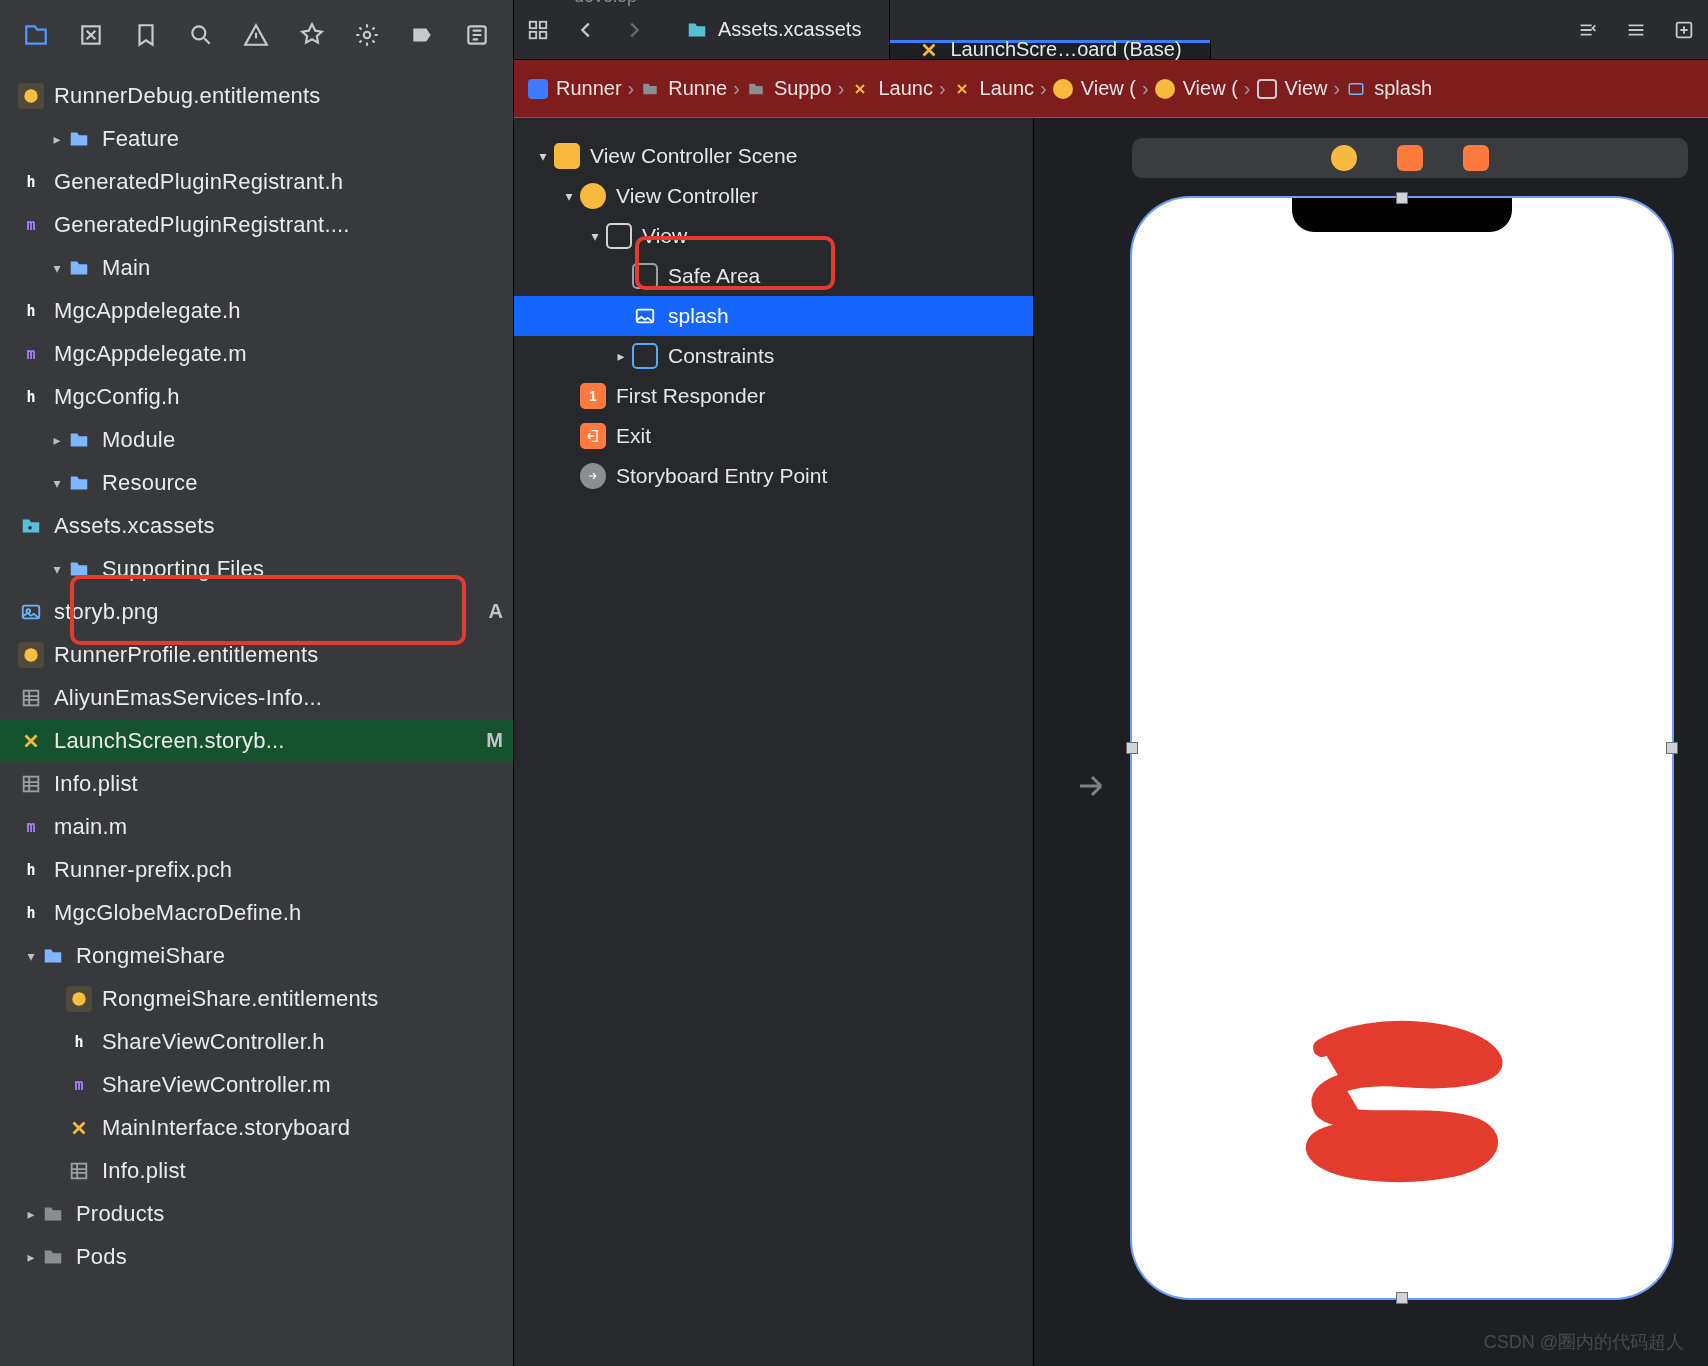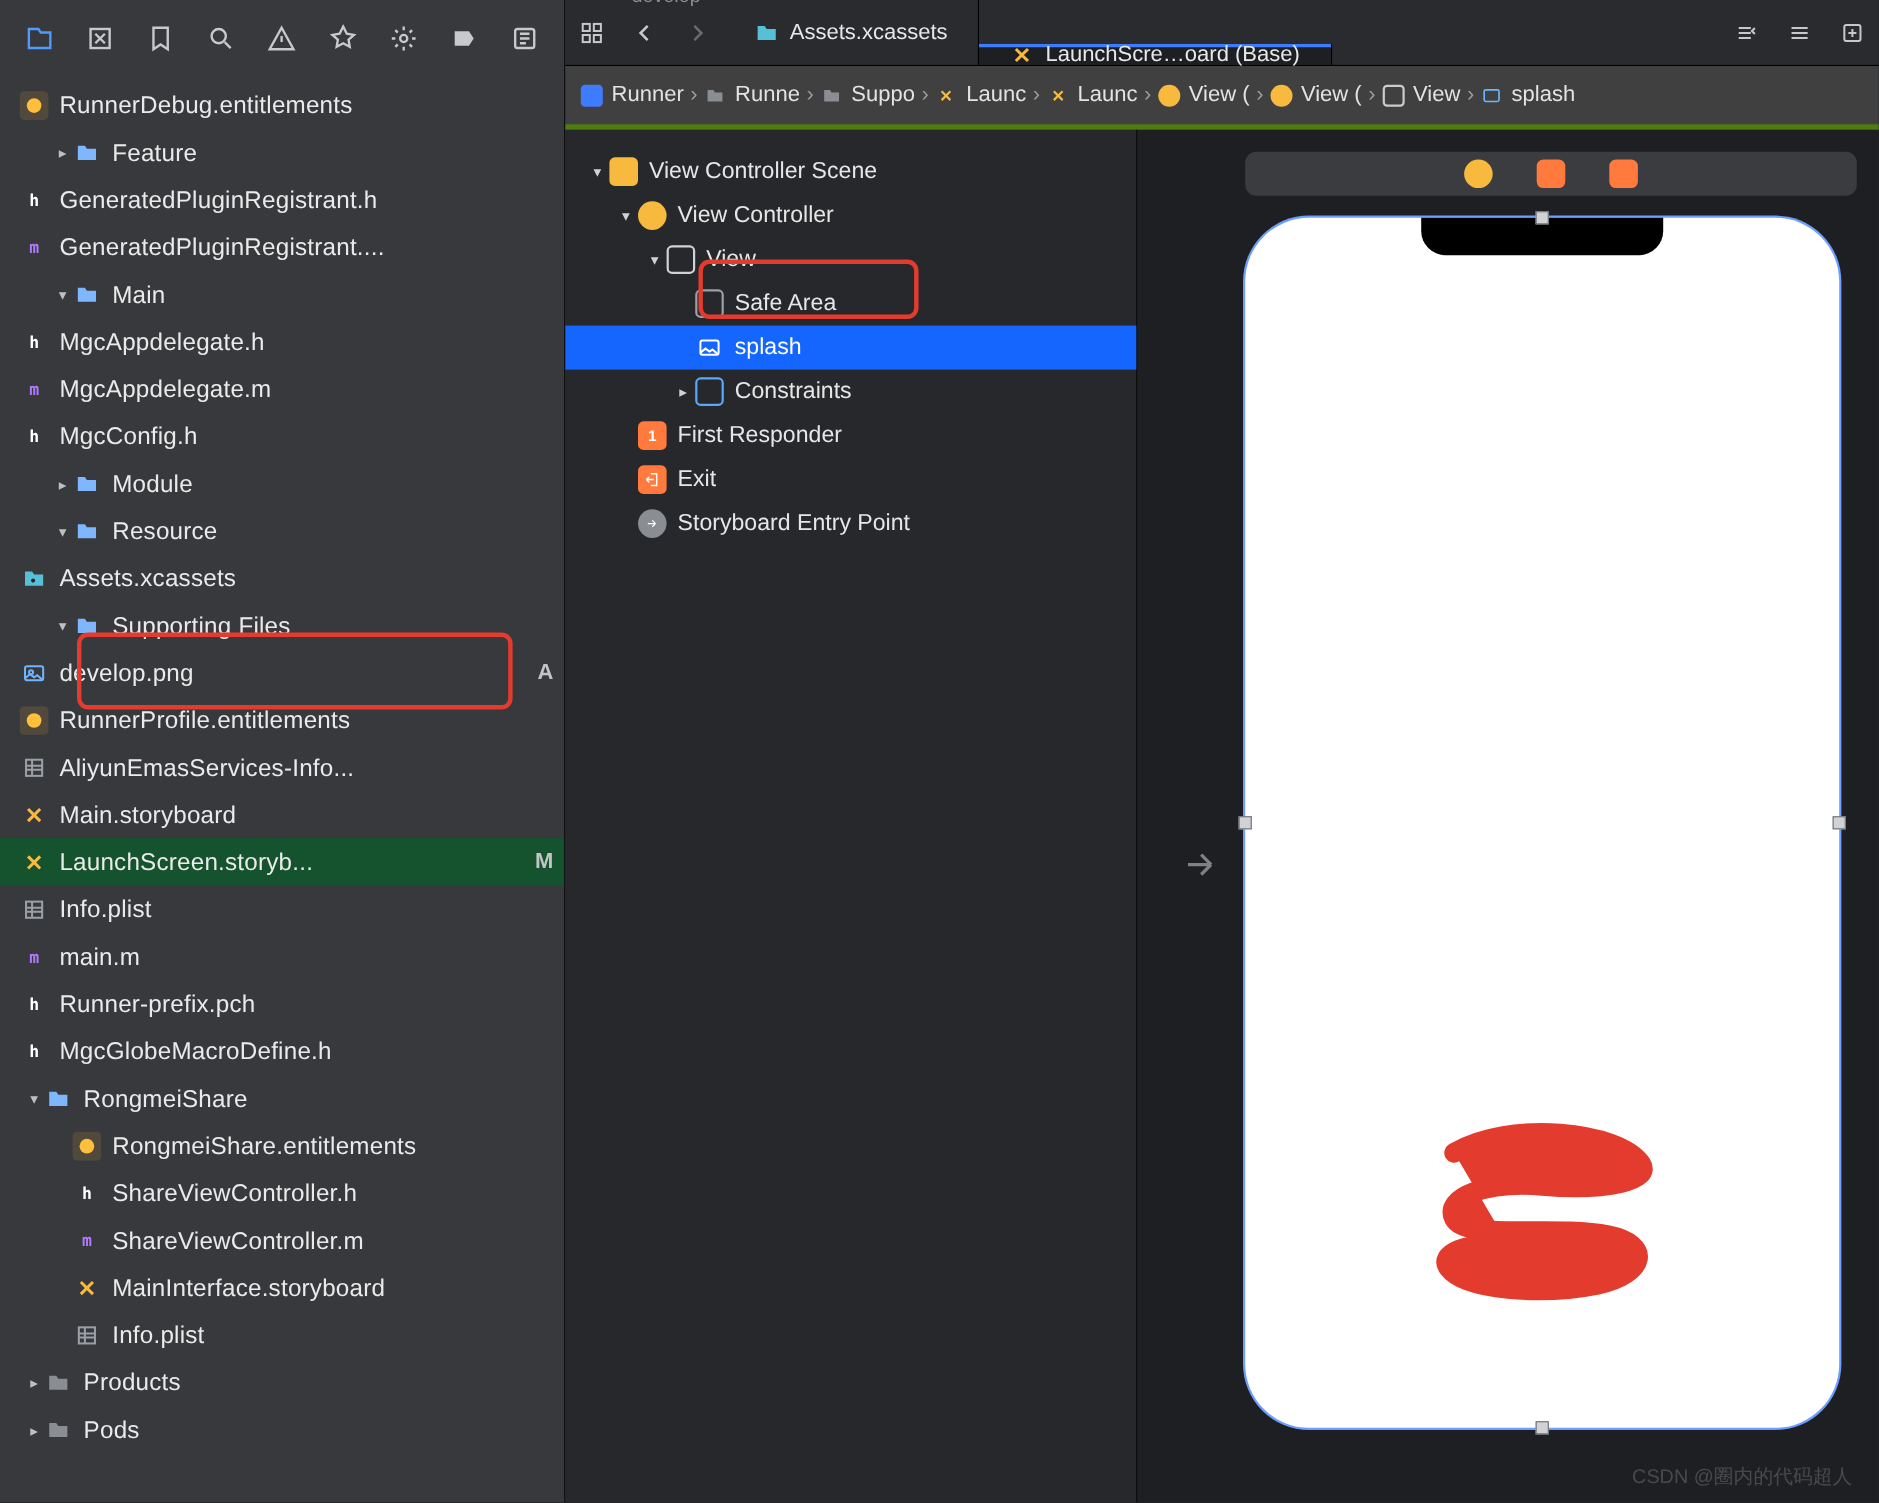--- a/index.html
+++ b/index.html
@@ -42,21 +42,21 @@
   .branch { position: absolute; top: -14px; left: 60px; color: #8a8d91; font-size: 18px; }
 
   .tabbar { display: flex; align-items: stretch; height: 60px; background: #2a2b2e; border-bottom: 1px solid #000; }
   .tabctl { width: 48px; display: flex; align-items: center; justify-content: center; color: #c6c8cb; }
   .tabctl svg { width: 22px; height: 22px; }
   .tab { display: flex; align-items: center; gap: 10px; padding: 0 28px; border-right: 1px solid #000; font-size: 20px; color: #e8e8e8; }
   .tab.active { background: #1e1f22; box-shadow: inset 0 3px 0 #3e7bff; margin-top: 40px; }
   .tab .ti { width: 22px; height: 22px; display: inline-flex; align-items: center; justify-content: center; }
   .tabbar .grow { flex: 1; }
 
-  .pathbar { display: flex; align-items: center; height: 58px; padding: 0 14px; gap: 6px; background: #404040; border-bottom: 5px solid #4d7c0f; font-size: 20px; color: #e3e3e3; overflow: hidden; }
+  .pathbar { display: flex; align-items: center; height: 58px; padding: 0 14px; gap: 6px; background: #7f1d1d; border-bottom: 1px solid #4d7c0f; font-size: 20px; color: #e3e3e3; overflow: hidden; }
   .crumb { display: flex; align-items: center; gap: 8px; white-space: nowrap; }
   .crumb .ci { width: 20px; height: 20px; display: inline-flex; align-items: center; justify-content: center; border-radius: 4px; font-size: 12px; }
   .sep { color: #9a9da1; }
 
   .editor-body { flex: 1; display: flex; }
 
   .outline { width: 520px; background: #27282b; border-right: 1px solid #000; padding-top: 18px; }
   .orow { display: flex; align-items: center; height: 40px; font-size: 21px; color: #e6e6e6; }
   .orow.sel { background: #1566ff; color: #fff; }
   .orow .disc { width: 22px; text-align: center; color: #cfd1d4; font-size: 14px; }
@@ -227,50 +227,41 @@
         </div>
       <div class="row ind2">
           <span class="disc"></span>
           <span class="ico img">
             <svg viewBox="0 0 24 24" width="22" height="22" fill="none" stroke="currentColor" stroke-width="2">
               <rect x="3" y="5" width="18" height="14" rx="2"></rect>
               <circle cx="9" cy="11" r="2"></circle>
               <path d="M3 17l5-4 4 3 3-2 6 5"></path>
             </svg>
           </span>
-          <span class="lbl">develop.png</span>
+          <span class="lbl">storyb.png</span>
           <span class="badge">A</span>
         </div>
       <div class="row ind2">
           <span class="disc"></span>
           <span class="ico ent">
             <svg viewBox="0 0 24 24" width="20" height="20">
               <circle cx="12" cy="12" r="8" fill="#ffbf3c"></circle>
             </svg>
           </span>
           <span class="lbl">RunnerProfile.entitlements</span>
         </div>
       <div class="row ind2">
           <span class="disc"></span>
           <span class="ico plist">
             <svg viewBox="0 0 24 24" width="22" height="22" fill="none" stroke="currentColor" stroke-width="2">
               <rect x="4" y="4" width="16" height="16"></rect>
               <path d="M4 10h16M4 14h16M10 4v16"></path>
             </svg>
           </span>
           <span class="lbl">AliyunEmasServices-Info...</span>
-        </div>
-      <div class="row ind2">
-          <span class="disc"></span>
-          <span class="ico sb">
-            <svg viewBox="0 0 24 24" width="22" height="22" fill="currentColor">
-              <path d="M6 6l12 12M18 6L6 18" stroke="#f7b93e" stroke-width="3"></path>
-            </svg>
-          </span>
-          <span class="lbl">Main.storyboard</span>
         </div>
       <div class="row ind2 sel">
           <span class="disc"></span>
           <span class="ico sb">
             <svg viewBox="0 0 24 24" width="22" height="22" fill="currentColor">
               <path d="M6 6l12 12M18 6L6 18" stroke="#f7b93e" stroke-width="3"></path>
             </svg>
           </span>
           <span class="lbl">LaunchScreen.storyb...</span>
           <span class="badge">M</span>

